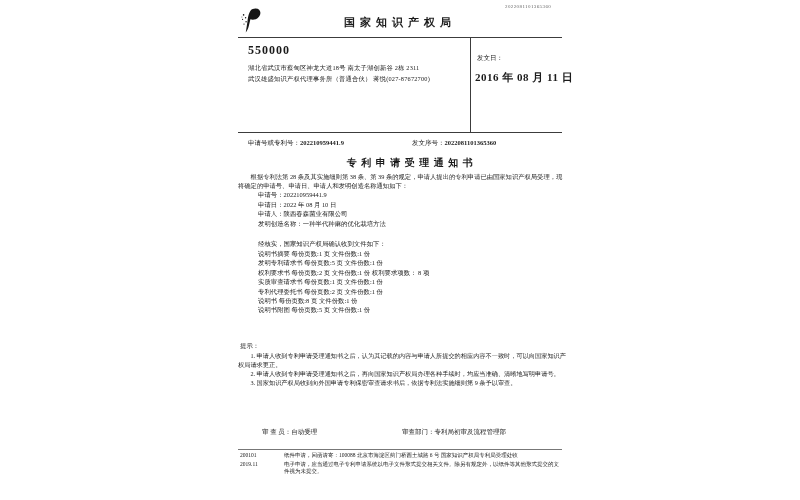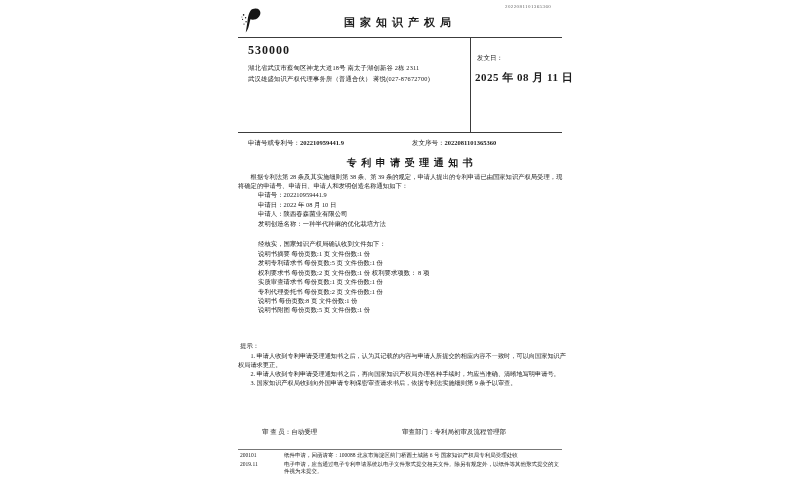--- a/index.html
+++ b/index.html
@@ -38,26 +38,26 @@
       <circle cx="5" cy="20.5" r="0.7" fill="#161616"></circle>
       <circle cx="2.4" cy="11.5" r="0.6" fill="#161616"></circle>
     </svg>
   </div>
   <div class="abs agency" style="left:230px;top:15px;">国家知识产权局</div>
   <div class="abs topcode" style="left:505px;top:4px;">2022081101365360</div>
 
   <div class="rule" style="left:238px;top:37px;width:324px;"></div>
   <div class="vrule" style="left:470px;top:38px;height:95px;"></div>
 
-  <div class="abs bold" style="left:248px;top:43px;font-size:12px;letter-spacing:1px;">530000</div>
+  <div class="abs bold" style="left:248px;top:43px;font-size:12px;letter-spacing:1px;">550000</div>
   <div class="abs t6" style="left:248px;top:63px;width:220px;">湖北省武汉市蔡甸区神龙大道18号 南太子湖创新谷 2栋 2311</div>
   <div class="abs t6" style="left:248px;top:73.5px;width:220px;">武汉雄盛知识产权代理事务所（普通合伙） 蒋悦(027-87672700)</div>
 
   <div class="abs" style="left:477px;top:54px;font-size:6.5px;">发文日：</div>
-  <div class="abs datefont" style="left:475px;top:70px;">2025 年 08 月 11 日</div>
+  <div class="abs datefont" style="left:475px;top:70px;">2016 年 08 月 11 日</div>
 
   <div class="rule" style="left:238px;top:132px;width:324px;"></div>
 
   <div class="abs" style="left:248px;top:139px;font-size:6.5px;">
     <span>申请号或专利号：</span><span class="bold">202210959441.9</span>
   </div>
   <div class="abs" style="left:412px;top:139px;font-size:6.5px;">
     <span>发文序号：</span><span class="bold">2022081101365360</span>
   </div>
 

